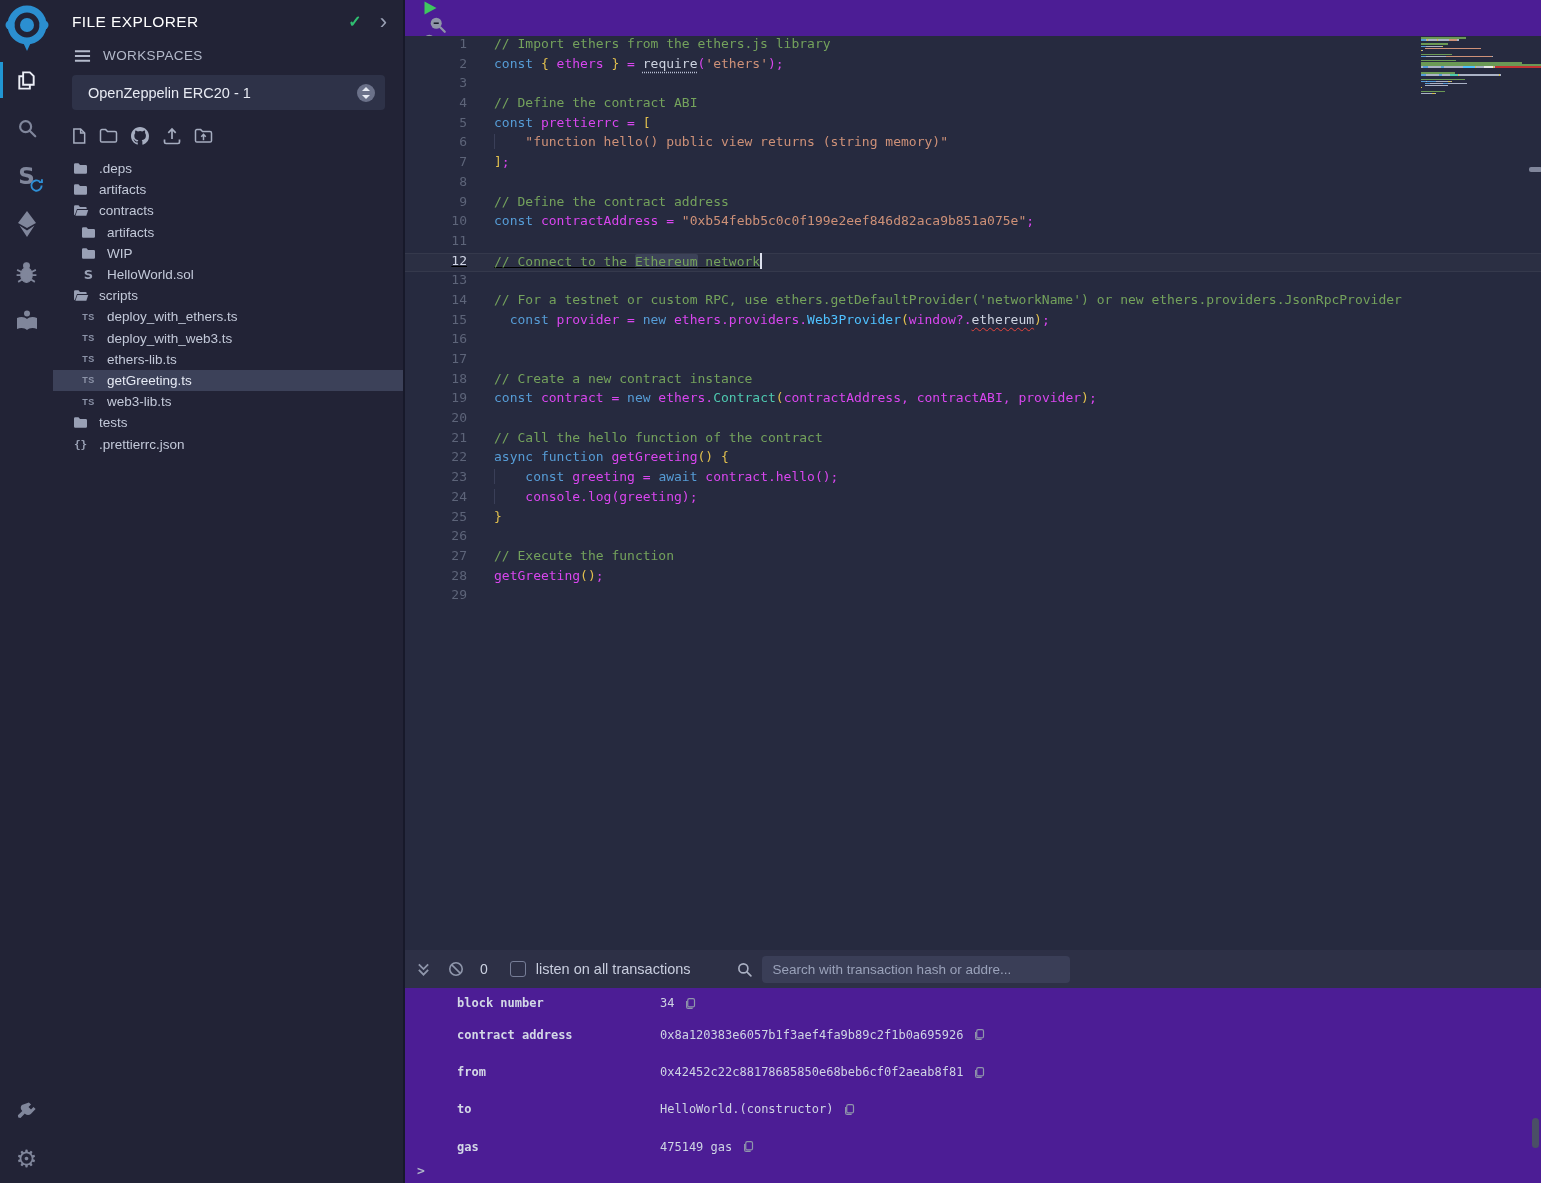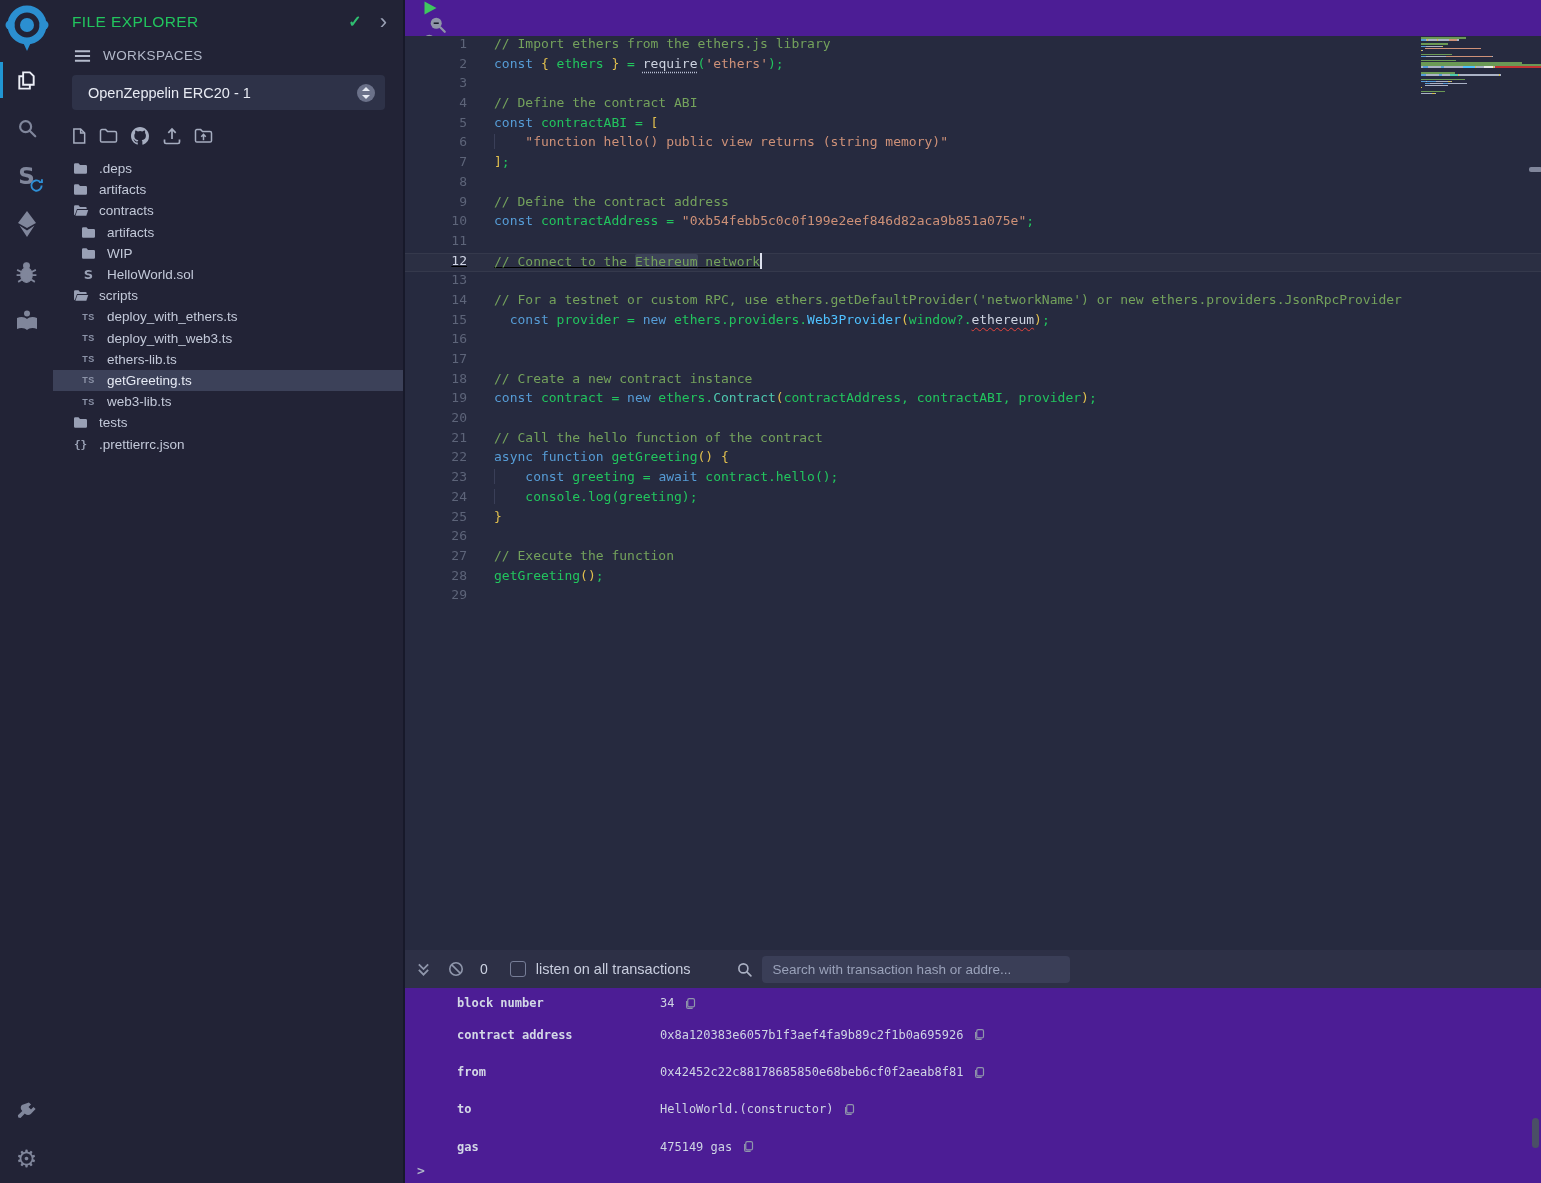--- a/index.html
+++ b/index.html
@@ -17,21 +17,21 @@
   .ab-item.active::before{content:"";position:absolute;left:0;top:6px;bottom:6px;width:3px;background:#2196d3;}
   .ab-grow{flex:1;}
   .solS{font:700 23px "DejaVu Sans",sans-serif;color:#80869b;line-height:1;}
   .sol-wrap{position:relative;width:26px;height:30px;display:flex;align-items:center;justify-content:center;}
   .sol-wrap svg{position:absolute;right:-4px;bottom:-2px;}
   .gear-glyph{font-size:24px;line-height:1;}
 
   
   #panel{position:absolute;left:53px;top:0;width:350px;height:100%;background:#222336;}
   .fe-head{display:flex;align-items:center;margin:12px 16px 0 19px;}
-  .fe-title{font-size:15.5px;font-weight:500;color:#22c55e;letter-spacing:.4px;flex:1;}
+  .fe-title{font-size:15.5px;font-weight:500;color:#ffffff;letter-spacing:.4px;flex:1;}
   .fe-check{color:#2fbe71;font-size:16px;font-weight:700;margin-right:18px;cursor:pointer;}
   .fe-chev{color:#9aa0b4;font-size:22px;line-height:14px;cursor:pointer;}
   .ws-row{display:flex;align-items:center;margin:17px 0 0 21px;color:#b4bacb;}
   .ws-label{font-size:13.5px;letter-spacing:.4px;margin-left:12px;}
   .ws-select{position:relative;margin:12px 18px 0 19px;height:35px;background:#2e3248;border-radius:4px;
              display:flex;align-items:center;cursor:pointer;}
   .ws-select .val{margin-left:16px;font-size:14.5px;color:#e8ebf3;flex:1;}
   .ws-badge{width:18px;height:18px;border-radius:50%;background:#6b7189;margin-right:10px;position:relative;}
   .ws-badge::before,.ws-badge::after{content:"";position:absolute;left:5px;border-left:4px solid transparent;
       border-right:4px solid transparent;}
@@ -58,21 +58,21 @@
   .tab .ts-glyph{font-size:10px;}
 
   #codearea{position:absolute;top:36px;left:0;right:0;bottom:233px;overflow:hidden;background:#262a3f;}
   .line{display:flex;height:19.7px;line-height:19.7px;font:13px "DejaVu Sans Mono",monospace;white-space:pre;}
   .line .num{width:62px;text-align:right;color:#5d6479;flex:none;user-select:none;}
   .line .lt{margin-left:27px;}
   .line.cur{background:rgba(255,255,255,0.025);box-shadow:inset 0 1px 0 rgba(255,255,255,.05),inset 0 -1px 0 rgba(255,255,255,.05);text-decoration:underline;}
   .line.cur .num{color:#d0d5e5;}
   .tok-cm{color:#74a25c;} .tok-cmh{color:#74a25c;background:#3c4258;border-radius:2px;}
   .tok-kw{color:#569cd6;} .tok-str{color:#ce9178;} .tok-pt{color:#e2c04e;}
-  .tok-cls{color:#4ec9b0;} .tok-typ{color:#4fc1ff;} .tok-tx{color:#22c55e;}
+  .tok-cls{color:#4ec9b0;} .tok-typ{color:#4fc1ff;} .tok-tx{color:#d946ef;}
   .tok-und{color:#cdd3e0;text-decoration:underline dotted #b9c0d4;text-underline-offset:4px;}
   .tok-err{color:#cdd3e0;text-decoration:underline wavy #e2453e;text-decoration-thickness:1px;text-underline-offset:3px;}
   .tok-ind{box-shadow:inset 1px 0 0 #3a3f58;}
   .caret{display:inline-block;width:2px;height:16px;background:#dde1ee;vertical-align:-3px;}
 
   #minimap{position:absolute;left:1016px;top:1px;width:121px;}
   .mm-row{display:flex;height:2.07px;align-items:center;}
   .mm-row.err{background:#c23434;}
   .mm-seg{height:1.55px;flex:none;}
   #ovmarker{position:absolute;left:1124px;top:131px;width:13px;height:5px;background:#80869b;border-radius:2px;}
@@ -364,21 +364,21 @@
           </div>
         </span>
     </div>
 
     <div id="codearea">
       <div id="codelines">
           <div class="line"><span class="num">1</span><span class="lt"><span class="tok-cm">// Import ethers from the ethers.js library</span></span></div>
           <div class="line"><span class="num">2</span><span class="lt"><span class="tok-kw">const</span><span class="tok-tx"> </span><span class="tok-pt">{</span><span class="tok-tx"> ethers </span><span class="tok-pt">}</span><span class="tok-tx"> = </span><span class="tok-und">require</span><span class="tok-tx">(</span><span class="tok-str">'ethers'</span><span class="tok-tx">);</span></span></div>
           <div class="line"><span class="num">3</span><span class="lt"></span></div>
           <div class="line"><span class="num">4</span><span class="lt"><span class="tok-cm">// Define the contract ABI</span></span></div>
-          <div class="line"><span class="num">5</span><span class="lt"><span class="tok-kw">const</span><span class="tok-tx"> contractABI = </span><span class="tok-pt">[</span></span></div>
+          <div class="line"><span class="num">5</span><span class="lt"><span class="tok-kw">const</span><span class="tok-tx"> prettierrc = </span><span class="tok-pt">[</span></span></div>
           <div class="line"><span class="num">6</span><span class="lt"><span class="tok-ind">    </span><span class="tok-str">"function hello() public view returns (string memory)"</span></span></div>
           <div class="line"><span class="num">7</span><span class="lt"><span class="tok-pt">]</span><span class="tok-tx">;</span></span></div>
           <div class="line"><span class="num">8</span><span class="lt"></span></div>
           <div class="line"><span class="num">9</span><span class="lt"><span class="tok-cm">// Define the contract address</span></span></div>
           <div class="line"><span class="num">10</span><span class="lt"><span class="tok-kw">const</span><span class="tok-tx"> contractAddress = </span><span class="tok-str">"0xb54febb5c0c0f199e2eef846d82aca9b851a075e"</span><span class="tok-tx">;</span></span></div>
           <div class="line"><span class="num">11</span><span class="lt"></span></div>
           <div class="line cur"><span class="num">12</span><span class="lt"><span class="tok-cm">// Connect to the </span><span class="tok-cmh">Ethereum</span><span class="tok-cm"> network</span><span class="caret"></span></span></div>
           <div class="line"><span class="num">13</span></div>
           <div class="line"><span class="num">14</span><span class="lt"><span class="tok-cm">// For a testnet or custom RPC, use ethers.getDefaultProvider('networkName') or new ethers.providers.JsonRpcProvider</span></span></div>
           <div class="line"><span class="num">15</span><span class="lt"><span class="tok-tx">  </span><span class="tok-kw">const</span><span class="tok-tx"> provider = </span><span class="tok-kw">new</span><span class="tok-tx"> ethers.providers.</span><span class="tok-typ">Web3Provider</span><span class="tok-pt">(</span><span class="tok-tx">window?.</span><span class="tok-err">ethereum</span><span class="tok-pt">)</span><span class="tok-tx">;</span></span></div>

